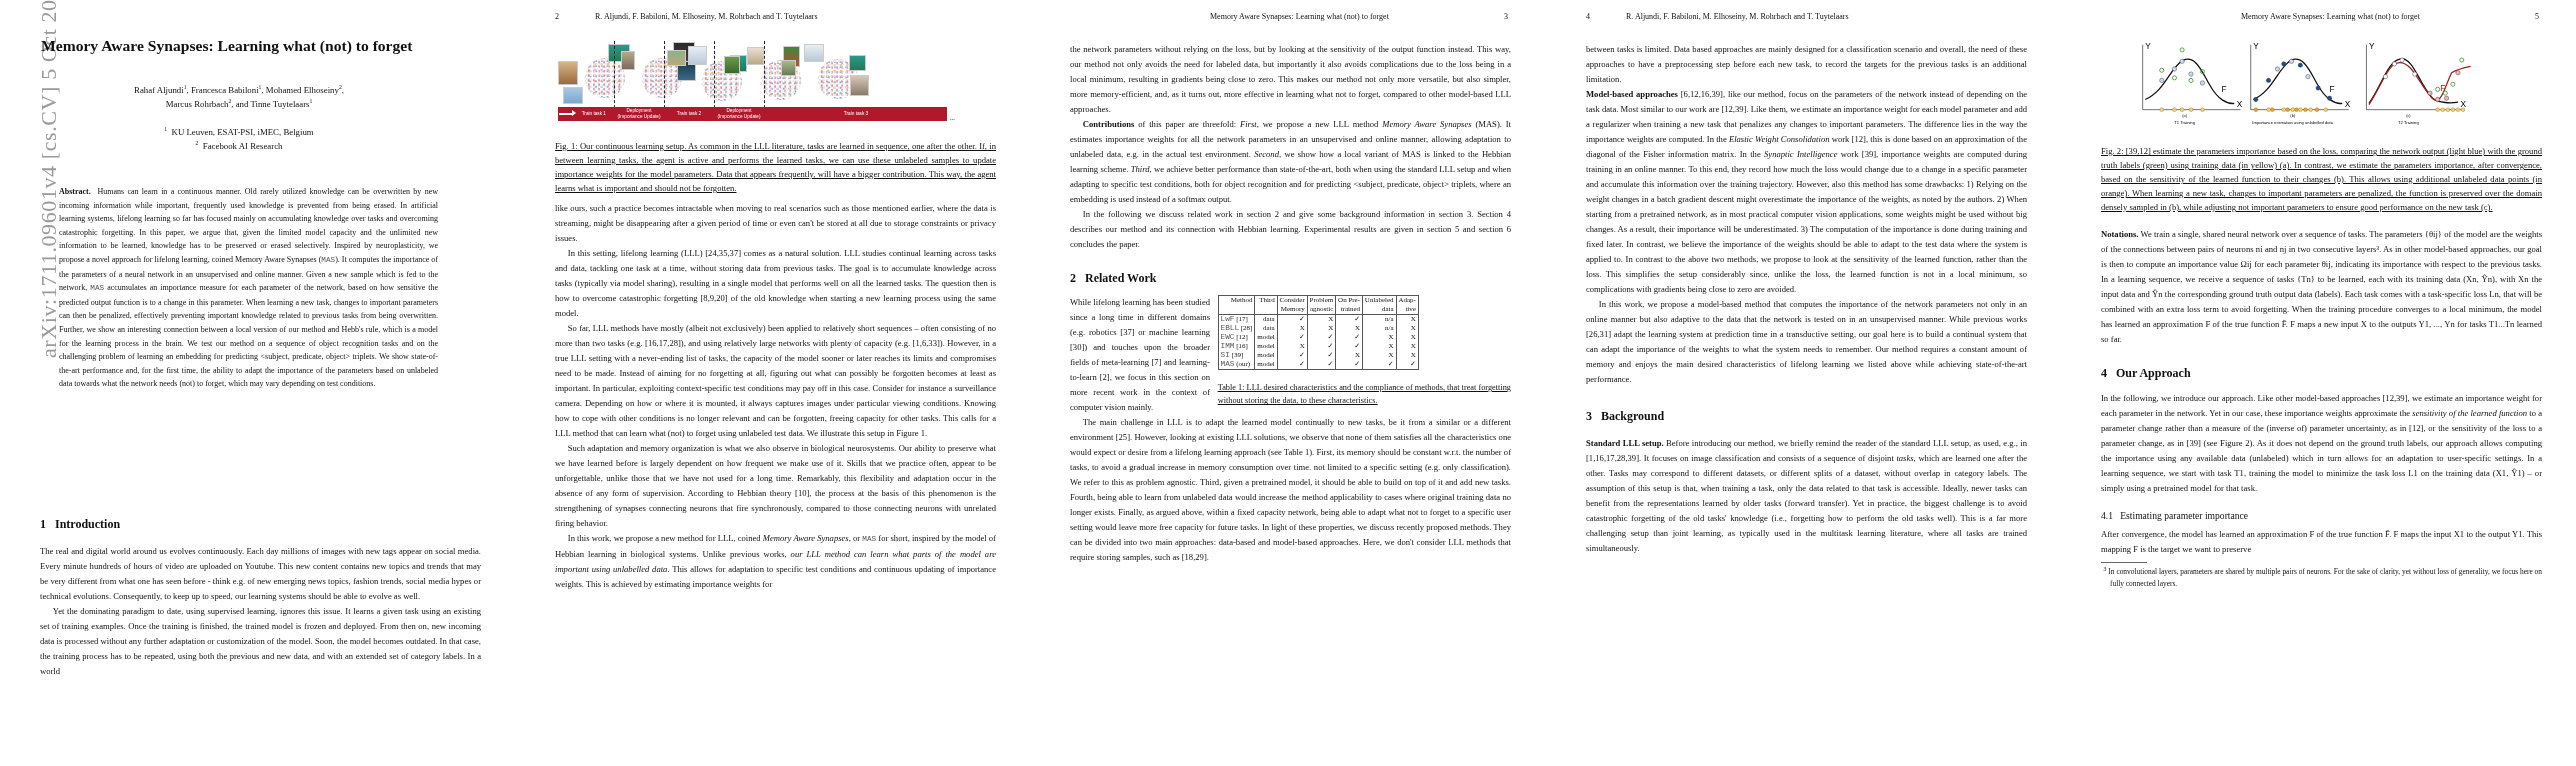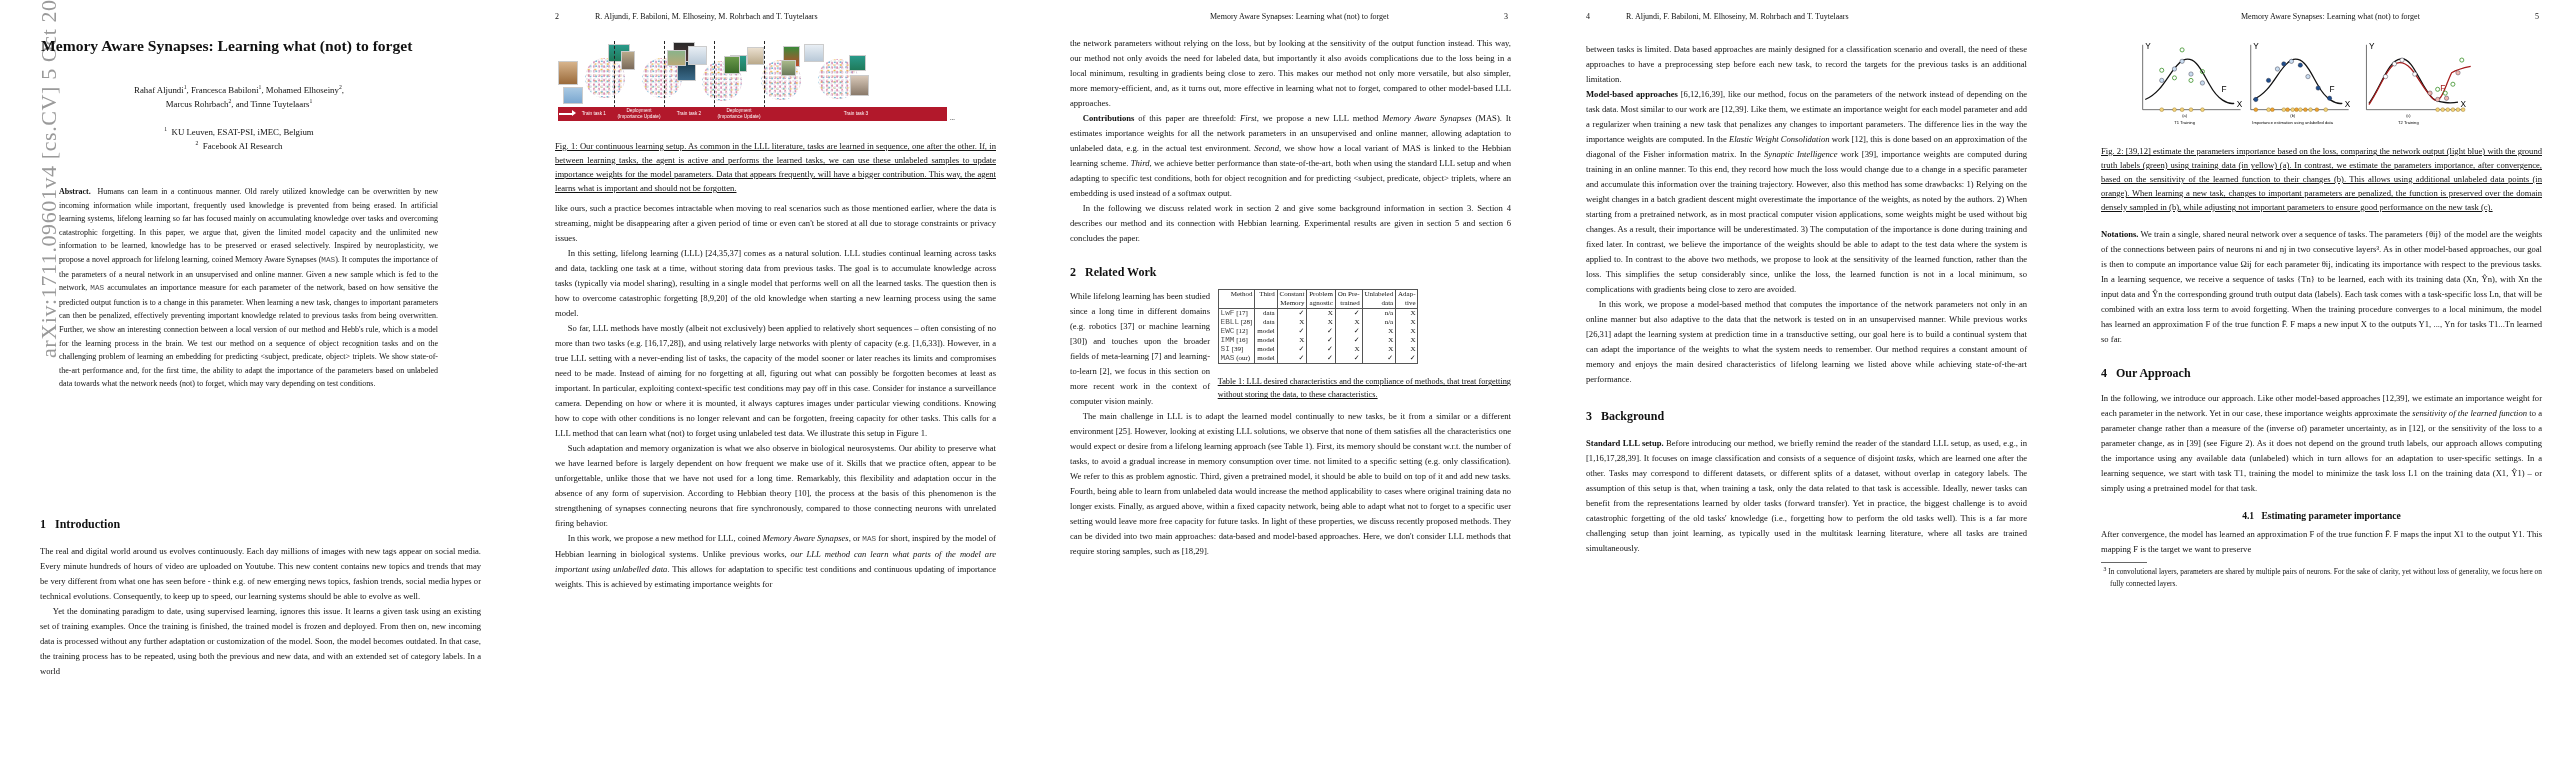--- a/index.html
+++ b/index.html
@@ -5,21 +5,21 @@
   html, body { margin:0; padding:0; background:#fff; }
   body { width:2576px; height:766px; overflow:hidden; position:relative;
     font-family:"Liberation Serif","DejaVu Serif",serif; color:#111; }
   .page { position:absolute; top:0; height:766px; width:515px; box-sizing:border-box; }
   .content { position:absolute; left:40px; width:441px; }
   .p { font-size:8.6px; line-height:15px; text-align:justify; margin:0; hyphens:auto; }
   .indent { text-indent:12.8px; }
   .running { position:absolute; top:11.5px; font-size:8px; width:441px; left:40px; }
   .running .num { position:absolute; }
   .h1 { font-weight:bold; font-size:12px; margin:0; }
-  .h2 { font-weight:bold; font-size:9.6px; margin:0;text-align:center; }
+  .h2 { font-weight:normal; font-size:9.6px; margin:0; }
   .mono { font-family:"Liberation Mono","DejaVu Sans Mono",monospace; font-size:7.7px; color:#555; }
   b, .bold { font-weight:bold; }
   i, .ital { font-style:italic; }
   
   .arxiv { position:absolute; left:0; top:0; width:38px; height:383px; }
   .arxiv span { position:absolute; left:36px; top:358px; transform:rotate(-90deg); transform-origin:left top;
     font-size:22px; color:#9a9a9a; white-space:nowrap; letter-spacing:0.6px; }
   
   .title { position:absolute; left:41px; top:37px; font-size:15.6px; font-weight:bold; white-space:nowrap; }
   .authors { position:absolute; left:41px; width:396px; top:83px; text-align:center; font-size:8.8px; line-height:14px; }
@@ -151,36 +151,36 @@
     <p class="p indent">Such adaptation and memory organization is what we also observe in biological neurosystems. Our ability to preserve what we have learned before is largely dependent on how frequent we make use of it. Skills that we practice often, appear to be unforgettable, unlike those that we have not used for a long time. Remarkably, this flexibility and adaptation occur in the absence of any form of supervision. According to Hebbian theory [10], the process at the basis of this phenomenon is the strengthening of synapses connecting neurons that fire synchronously, compared to those connecting neurons with unrelated firing behavior.</p>
     <p class="p indent"><span>In this work, we propose a new method for LLL, coined </span><i>Memory Aware Synapses</i><span>, or </span><span class="mono">MAS</span><span> for short, inspired by the model of Hebbian learning in biological systems. Unlike previous works, </span><i>our LLL method can learn what parts of the model are important using unlabelled data</i><span>. This allows for adaptation to specific test conditions and continuous updating of importance weights. This is achieved by estimating importance weights for</span></p>
   </div>
 </div>
 
 <div class="page" style="left:1030px;">
   <div class="running">
     <span style="position:absolute;left:140px">Memory Aware Synapses: Learning what (not) to forget</span>
     <span class="num" style="left:434px">3</span>
   </div>
-  <div class="content" style="top:36px;">
+  <div class="content" style="top:42px;">
     <p class="p">the network parameters without relying on the loss, but by looking at the sensitivity of the output function instead. This way, our method not only avoids the need for labeled data, but importantly it also avoids complications due to the loss being in a local minimum, resulting in gradients being close to zero. This makes our method not only more versatile, but also simpler, more memory-efficient, and, as it turns out, more effective in learning what not to forget, compared to other model-based LLL approaches.</p>
     <p class="p indent"><b>Contributions</b><span> of this paper are threefold: </span><i>First</i><span>, we propose a new LLL method </span><i>Memory Aware Synapses</i><span> (MAS). It estimates importance weights for all the network parameters in an unsupervised and online manner, allowing adaptation to unlabeled data, e.g. in the actual test environment. </span><i>Second</i><span>, we show how a local variant of MAS is linked to the Hebbian learning scheme. </span><i>Third</i><span>, we achieve better performance than state-of-the-art, both when using the standard LLL setup and when adapting to specific test conditions, both for object recognition and for predicting &lt;subject, predicate, object&gt; triplets, where an embedding is used instead of a softmax output.</span></p>
     <p class="p indent">In the following we discuss related work in section 2 and give some background information in section 3. Section 4 describes our method and its connection with Hebbian learning. Experimental results are given in section 5 and section 6 concludes the paper.</p>
     <div style="height:19px"></div>
     <div class="h1"><span>2</span>&nbsp;&nbsp;&nbsp;<span>Related Work</span></div>
     <div style="height:9px"></div>
     <div style="display:flex;gap:7.7px;">
       <p class="p" style="width:140px;flex:none;">While lifelong learning has been studied since a long time in different domains (e.g. robotics [37] or machine learning [30]) and touches upon the broader fields of meta-learning [7] and learning-to-learn [2], we focus in this section on more recent work in the context of computer vision mainly.</p>
       <div style="flex:1;">
         <table class="lll">
           <thead>
             <tr>
               <th><span>Method</span><br>&nbsp;</th>
               <th><span>Third</span><br>&nbsp;</th>
-              <th><span>Constant</span><br><span>Memory</span></th>
+              <th><span>Consider</span><br><span>Memory</span></th>
               <th><span>Problem</span><br><span>agnostic</span></th>
               <th><span>On Pre-</span><br><span>trained</span></th>
               <th><span>Unlabeled</span><br><span>data</span></th>
               <th><span>Adap-</span><br><span>tive</span></th>
             </tr>
           </thead>
           <tbody id="table1-body">
               <tr>
                 <td class="m"><span class="mono">LwF</span><span> [17]</span></td>
                 <td>data</td>

